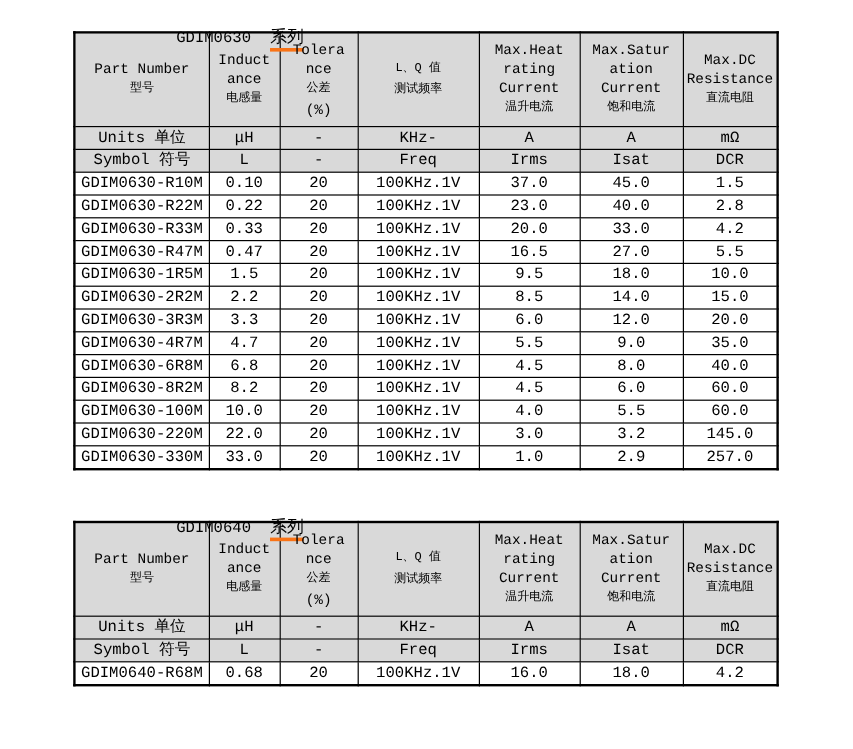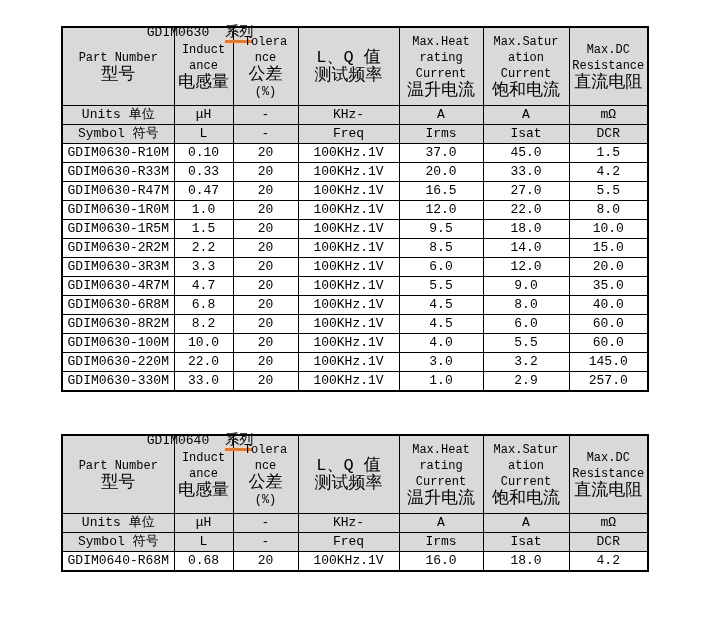--- a/index.html
+++ b/index.html
@@ -61,21 +61,21 @@
     overflow: hidden;
   }
   .spec-table thead th, .spec-table thead td {
     background: #d9d9d9;
   }
   tr.hdr-row th {
     height: 77px;
     font-size: 12px;
   }
   tr.hdr-row .line { line-height: 16px; }
-  tr.hdr-row .line.cjk { font-size: 17px; line-height: 18px; }
+  tr.hdr-row .line.cjk { font-size: 10px; line-height: 18px; }
   tr.meta-row td {
     height: 18px;
     font-size: 13px;
     line-height: 18px;
     text-align: center;
   }
   tr.data-row td {
     height: 18px;
     font-size: 13px;
     line-height: 18px;
@@ -163,45 +163,45 @@
           <tr class="data-row">
             <td>GDIM0630-R10M</td>
             <td>0.10</td>
             <td>20</td>
             <td>100KHz.1V</td>
             <td>37.0</td>
             <td>45.0</td>
             <td>1.5</td>
           </tr>
           <tr class="data-row">
+            <td>GDIM0630-R22M</td>
+            <td>0.22</td>
+            <td>20</td>
+            <td>100KHz.1V</td>
+            <td>23.0</td>
+            <td>40.0</td>
+            <td>2.8</td>
+          </tr>
+          <tr class="data-row">
             <td>GDIM0630-R33M</td>
             <td>0.33</td>
             <td>20</td>
             <td>100KHz.1V</td>
             <td>20.0</td>
             <td>33.0</td>
             <td>4.2</td>
           </tr>
           <tr class="data-row">
             <td>GDIM0630-R47M</td>
             <td>0.47</td>
             <td>20</td>
             <td>100KHz.1V</td>
             <td>16.5</td>
             <td>27.0</td>
             <td>5.5</td>
-          </tr>
-          <tr class="data-row">
-            <td>GDIM0630-1R0M</td>
-            <td>1.0</td>
-            <td>20</td>
-            <td>100KHz.1V</td>
-            <td>12.0</td>
-            <td>22.0</td>
-            <td>8.0</td>
           </tr>
           <tr class="data-row">
             <td>GDIM0630-1R5M</td>
             <td>1.5</td>
             <td>20</td>
             <td>100KHz.1V</td>
             <td>9.5</td>
             <td>18.0</td>
             <td>10.0</td>
           </tr>

